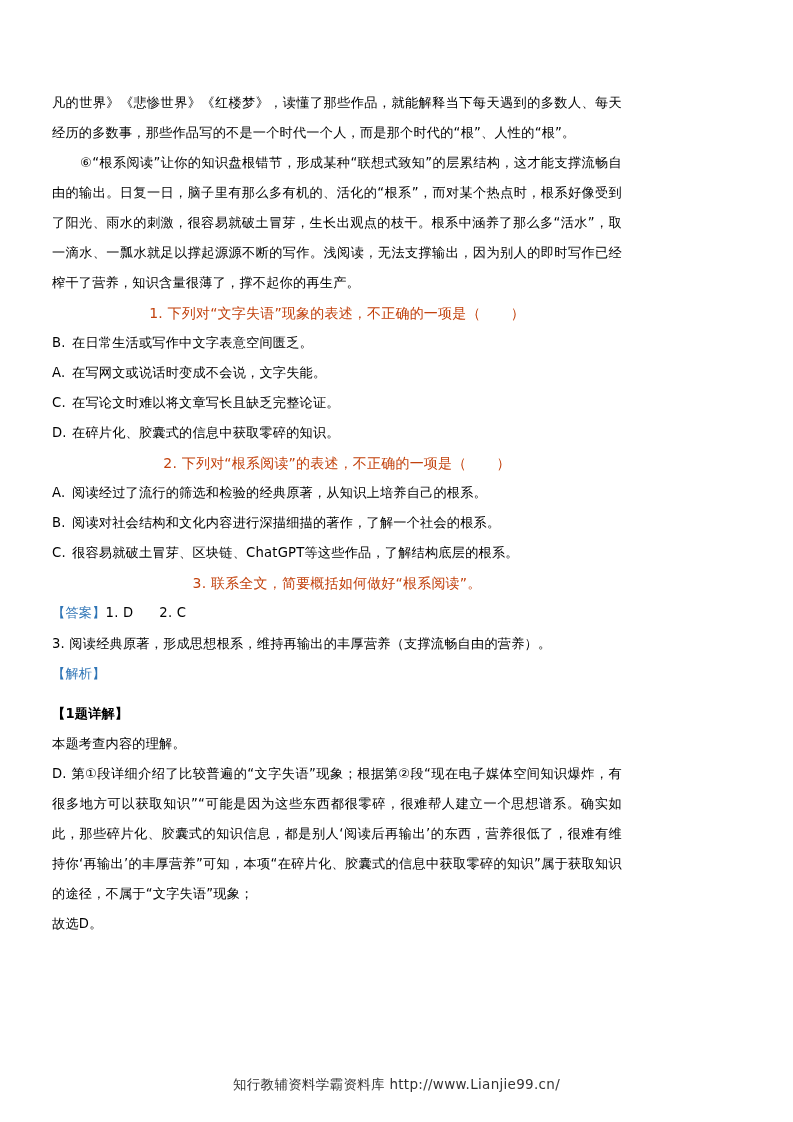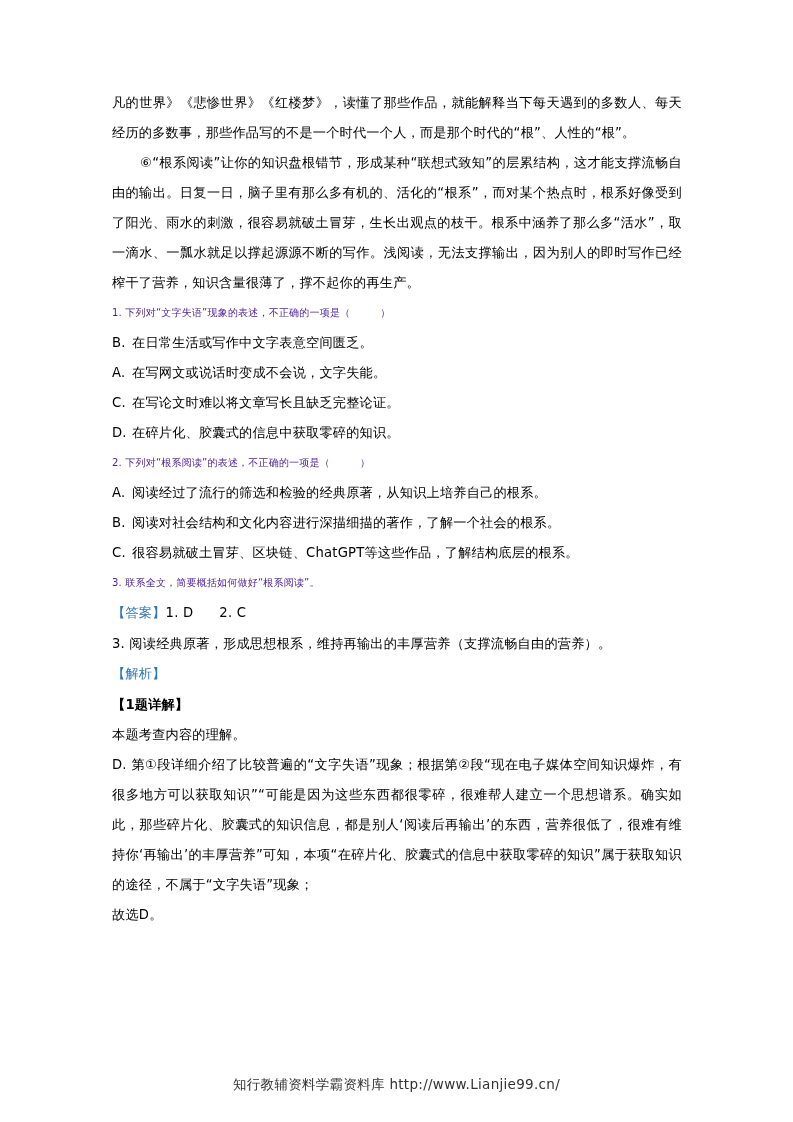--- a/index.html
+++ b/index.html
@@ -13,45 +13,46 @@
     font-family: "DejaVu Sans", "Liberation Sans", sans-serif;
     color: #000000;
     position: relative;
     overflow: hidden;
   }
   .page {
     position: relative;
     width: 793px;
     height: 1122px;
     box-sizing: border-box;
-    padding: 88px 112px 0 112px;
+    padding: 88px 112px 0 52px;
   }
   .doc {
     width: 570px;
   }
   p {
     margin: 0;
     padding: 0;
   }
   .body-para {
     font-size: 13.2px;
     line-height: 30px;
     text-align: justify;
     text-justify: inter-ideograph;
     letter-spacing: 0.2px;
     color: #000;
   }
   .indent2 {
     text-indent: 28px;
   }
   .q-line {
-    font-size: 10px;
+    font-size: 14px;
     line-height: 30px;
-    color: #4c1d95;
+    color: #c2410c;
     letter-spacing: 0.2px;
+    text-align: center;
   }
   .opt-line {
     font-size: 13.2px;
     line-height: 30px;
     color: #000;
     letter-spacing: 0.2px;
   }
   .opt-line .lab {
     display: inline-block;
     min-width: 20px;
@@ -68,20 +69,21 @@
   }
   .answer-line .sp {
     display: inline-block;
     width: 26px;
   }
   .bold-head {
     font-size: 13.2px;
     line-height: 30px;
     font-weight: bold;
     letter-spacing: 0.2px;
+    margin-top: 9px;
   }
   .footer {
     position: absolute;
     left: 0;
     right: 0;
     bottom: 28px;
     text-align: center;
     font-size: 13.5px;
     color: #333333;
     letter-spacing: 0.3px;

